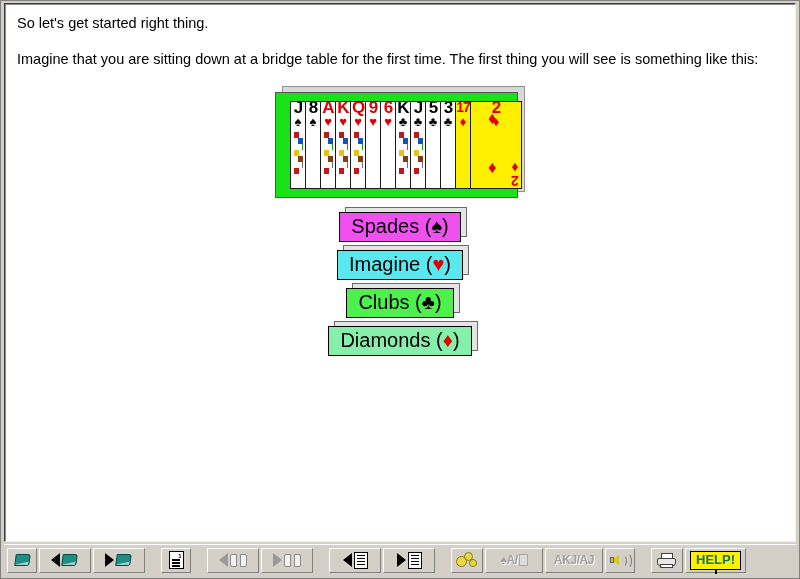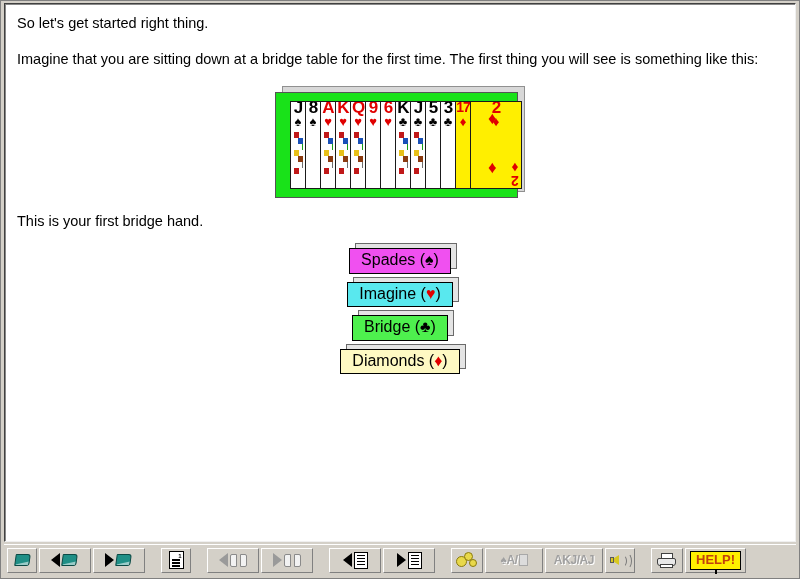--- a/index.html
+++ b/index.html
@@ -159,29 +159,29 @@
   .suitbtn-3d{
     position:absolute;left:6px;top:-5px;
     width:100%;height:100%;
     background:#e4e4e4;border:1px solid #6a6a6a;
     box-sizing:border-box;
   }
   .suitbtn{
     position:relative;
     border:1.5px solid #000;
     padding:2px 11px 3px 11px;
-    font-size:16px;color:#000;
+    font-size:20px;color:#000;
     font-family:"Liberation Sans", sans-serif;
     white-space:nowrap;line-height:1.15;
     box-sizing:border-box;
   }
   .s-spades{background:#f050f0;}
   .s-hearts{background:#59e8ee;}
   .s-clubs{background:#4ef04e;}
-  .s-diamonds{background:#fef9c3;}
+  .s-diamonds{background:#86efac;}
   .suitbtn .sym-red{color:#e00000;}
   .suitbtn .sym-blk{color:#000;}
 
   
   .toolbar{
     height:31px;min-height:31px;
     margin:2px 3px 3px 3px;
     background:#d4d0c8;
     border-top:1px solid #ffffff;
     display:flex;align-items:center;
@@ -303,21 +303,21 @@
     letter-spacing:-0.4px;white-space:nowrap;
     text-shadow:1px 1px 0 #ffffff;
   }
   .minicard{
     display:inline-block;width:9px;height:12px;background:#dcdcdc;
     border:1px solid #a8a8a8;box-sizing:border-box;vertical-align:-2px;margin-left:1px;
     position:relative;
   }
   .helpbtn{
     background:#ffef00;border:1.5px solid #000;box-sizing:border-box;
-    font-size:13px;font-weight:bold;color:#c2410c;
+    font-size:13px;font-weight:bold;color:#0f766e;
     padding:0px 5px 1px 5px;line-height:16px;
     position:relative;
     font-family:"Liberation Sans", sans-serif;
   }
   .helpbtn:after{
     content:"";position:absolute;left:50%;bottom:-5px;margin-left:-1px;
     width:2px;height:5px;background:#000;
   }
   .sep{width:14px;}
 </style>
@@ -442,34 +442,33 @@
               <span class="rank">2</span>
               <span class="pip">♦</span>
               <span class="big-pip" style="left: 17px; top: 8px;">♦</span>
               <span class="big-pip" style="left: 17px; bottom: 12px;">♦</span>
               <span class="corner-inv">2<br>♦</span>
             </div>
           </div>
       </div>
     </div>
 
-    <p class="para">This is your first bridge hand.</p>
 
     <div class="suits" id="suit-list">
         <div class="suitbtn-wrap">
           <div class="suitbtn-3d"></div>
           <div class="suitbtn s-spades"><span>Spades (</span><span class="sym-blk">♠</span><span>)</span></div>
         </div>
         <div class="suitbtn-wrap">
           <div class="suitbtn-3d"></div>
           <div class="suitbtn s-hearts"><span>Imagine (</span><span class="sym-red">♥</span><span>)</span></div>
         </div>
         <div class="suitbtn-wrap">
           <div class="suitbtn-3d"></div>
-          <div class="suitbtn s-clubs"><span>Bridge (</span><span class="sym-blk">♣</span><span>)</span></div>
+          <div class="suitbtn s-clubs"><span>Clubs (</span><span class="sym-blk">♣</span><span>)</span></div>
         </div>
         <div class="suitbtn-wrap">
           <div class="suitbtn-3d"></div>
           <div class="suitbtn s-diamonds"><span>Diamonds (</span><span class="sym-red">♦</span><span>)</span></div>
         </div>
       </div>
 
   </div>
 
   <div class="toolbar">

